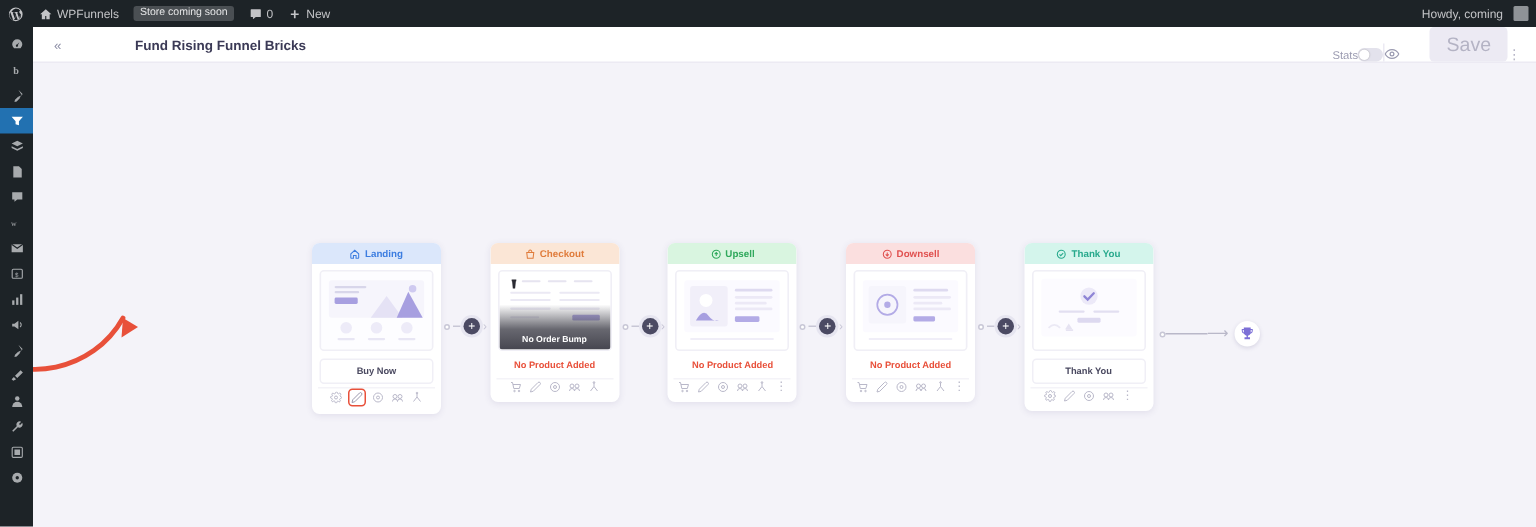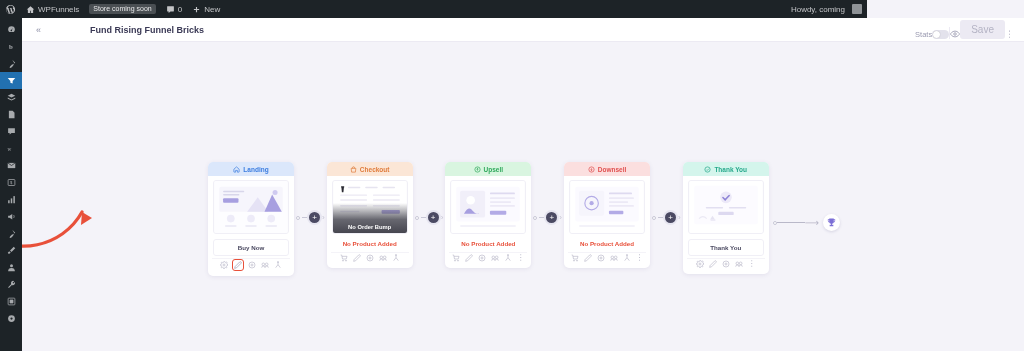--- a/index.html
+++ b/index.html
@@ -6,21 +6,21 @@
   html, body {
     width: 1024px; height: 351px;
     font-family: "Liberation Sans", sans-serif;
     overflow: hidden;
     background: #f4f3f9;
   }
 
   
   .adminbar {
     position: absolute; top: 0; left: 0;
-    width: 867px; height: 18px;
+    width: 1024px; height: 18px;
     background: #1d2327;
     display: flex; align-items: center;
     color: #c3c4c7; font-size: 8px;
     z-index: 30;
   }
   .ab-item {
     display: flex; align-items: center; gap: 3px;
     padding: 0 5px; height: 18px; white-space: nowrap;
   }
   .ab-logo { width: 11px; height: 11px; display:block; }
@@ -84,22 +84,22 @@
   }
   .toggle .knob {
     position: absolute; top: 1px; left: 1px;
     width: 7px; height: 7px; border-radius: 50%;
     background: #ffffff; box-shadow: 0 0 1px rgba(0,0,0,.35);
   }
   .hdr-divider { width:1px; height:12px; background:#eceaf3; }
   .eye-btn { color:#9a9ab0; cursor:pointer; display:flex; }
   .save-btn {
     background: #eceaf3; color: #b4b3c4;
-    font-size: 10px; border: none; border-radius: 3px;
-    padding: 4px 11px; cursor: not-allowed;
+    font-size: 13px; border: none; border-radius: 3px;
+    padding: 4px 11px; cursor: not-allowed; margin-left: 20px;
   }
   .kebab { color: #b4b3c4; font-size: 9px; cursor: pointer; letter-spacing: 0; line-height: 1; }
 
   
   .canvas {
     position: absolute; top: 42px; left: 22px;
     width: 1002px; height: 309px;
     background: #f4f3f9;
     overflow: hidden;
   }

